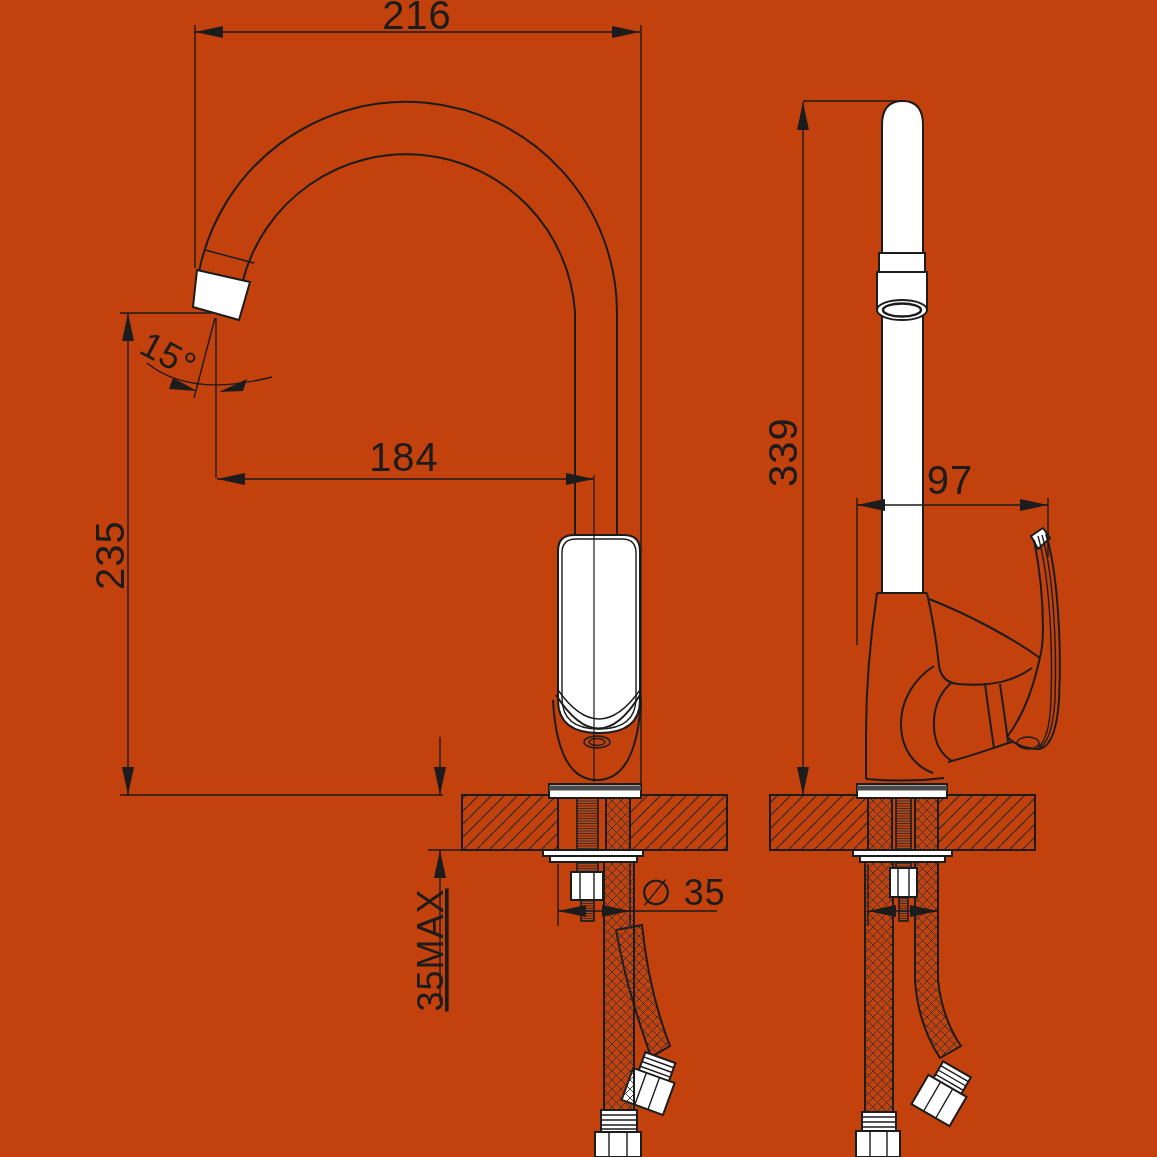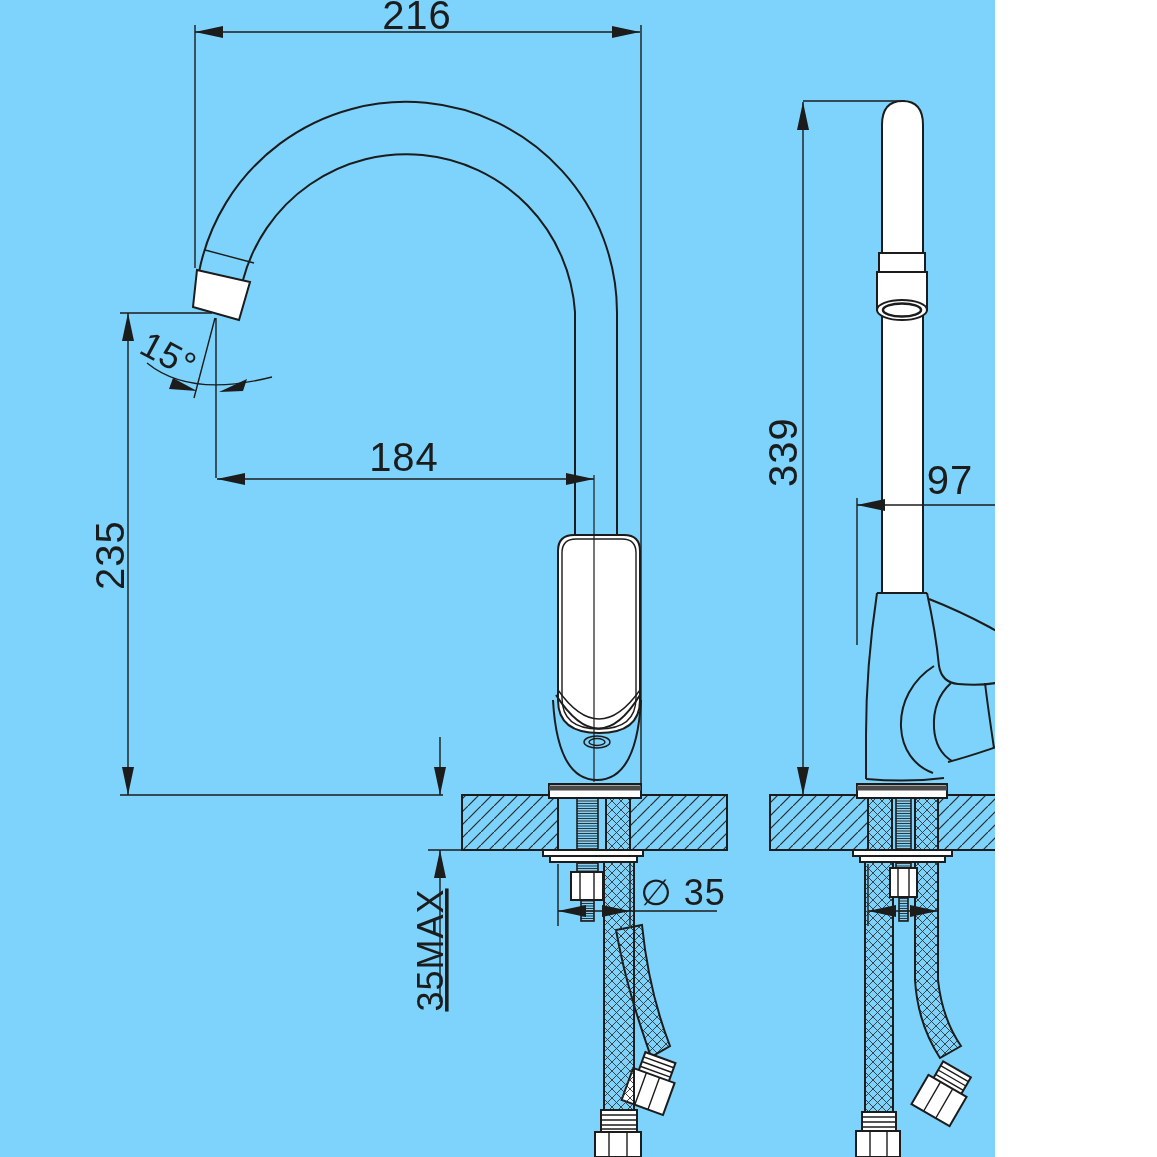--- a/index.html
+++ b/index.html
@@ -1,16 +1,16 @@
 <!DOCTYPE html>
 <html><head>
 <meta charset="utf-8">
 <style>
   html,body{margin:0;padding:0;background:#fff;}
-  #stage{position:relative;width:995px;height:1157px;background:#7dd3fc;overflow:hidden;
+  #stage{position:relative;width:1157px;height:1157px;background:#c2410c;overflow:hidden;
          font-family:"Liberation Sans","DejaVu Sans",sans-serif;}
   svg{position:absolute;left:0;top:0;}
   .dimtext{font-family:"Liberation Sans","DejaVu Sans",sans-serif;font-size:40px;font-weight:500;
            fill:#1c1c1c;letter-spacing:1px;}
   .dimtext-sm{font-size:36px;}
   .underlined{text-decoration:underline;}
   .outline{fill:none;stroke:#1c1c1c;stroke-width:2;}
   .thin{fill:none;stroke:#1c1c1c;stroke-width:1.4;}
   .whitefill{fill:#ffffff;stroke:#1c1c1c;stroke-width:2;}
   .arrow{fill:#1c1c1c;stroke:none;}

